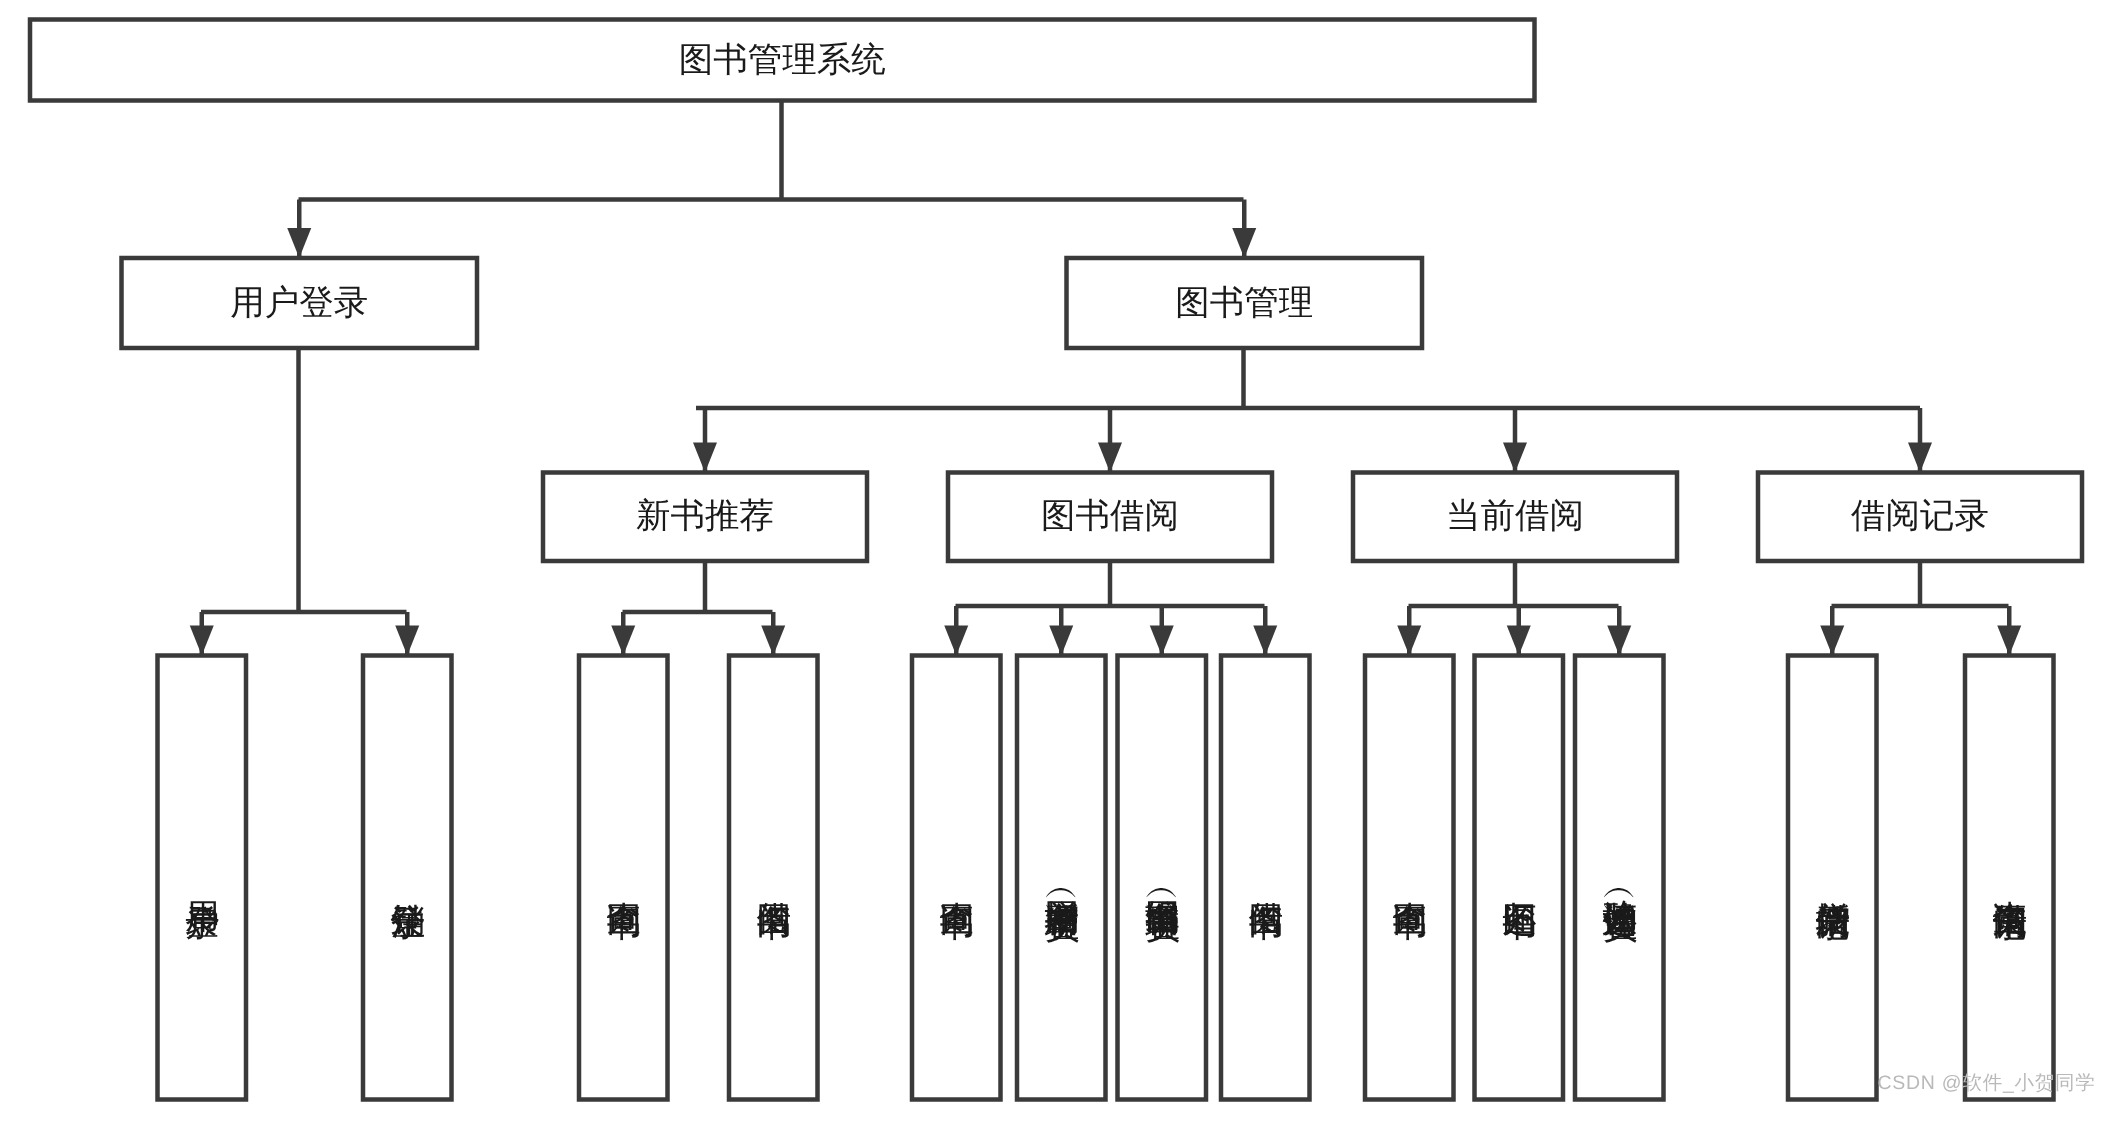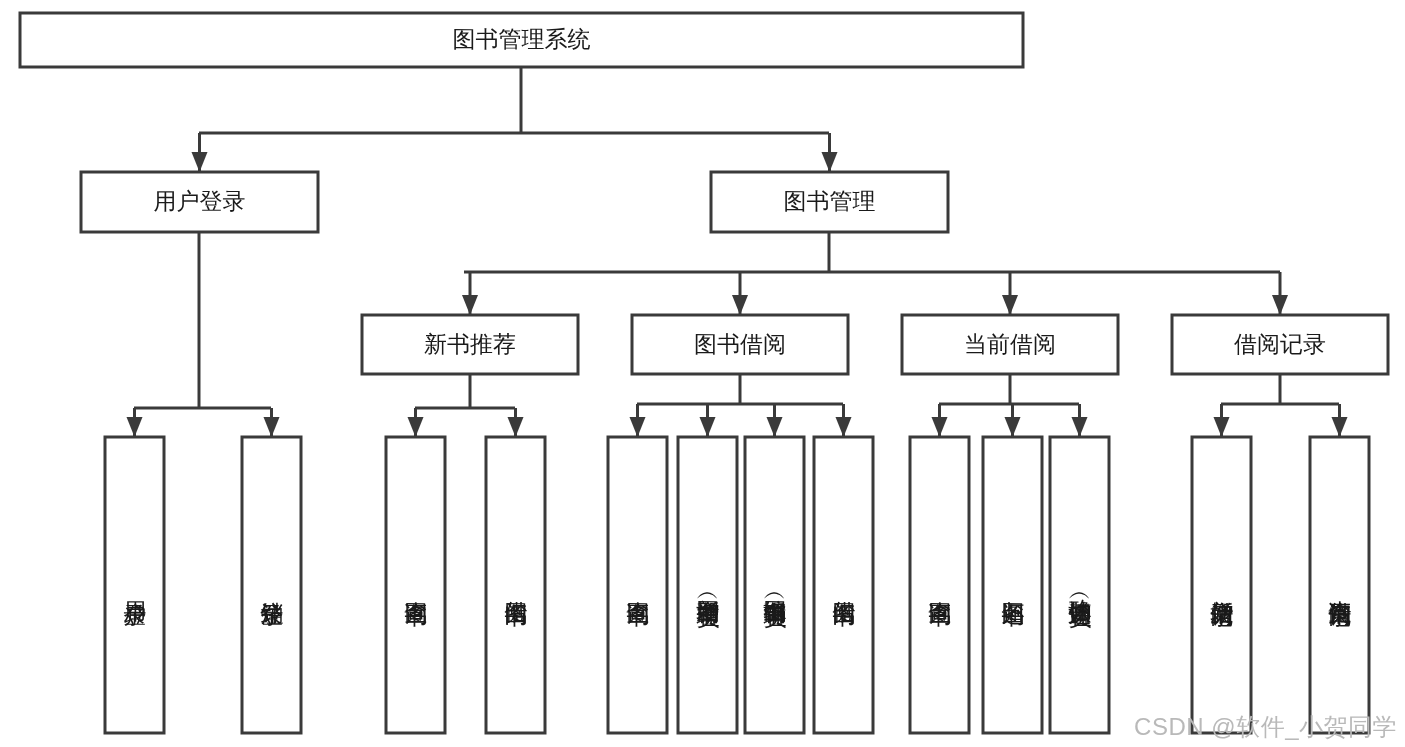--- a/index.html
+++ b/index.html
@@ -55,23 +55,23 @@
     display: flex;
     align-items: center;
     justify-content: center;
     text-align: center;
     white-space: nowrap;
     pointer-events: none;
   }
   .watermark {
     position: absolute;
     right: 8px;
-    bottom: 4px;
+    bottom: 16px;
     font-family: "Liberation Sans", "DejaVu Sans", sans-serif;
-    font-size: 24px;
+    font-size: 13px;
     color: #b9b9b9;
     letter-spacing: 0.5px;
     white-space: nowrap;
   }
 </style>
 </head>
 <body>
 
 <div id="diagram-root">
   <svg id="tree-svg" viewBox="0 0 1405 747" xmlns="http://www.w3.org/2000/svg">

